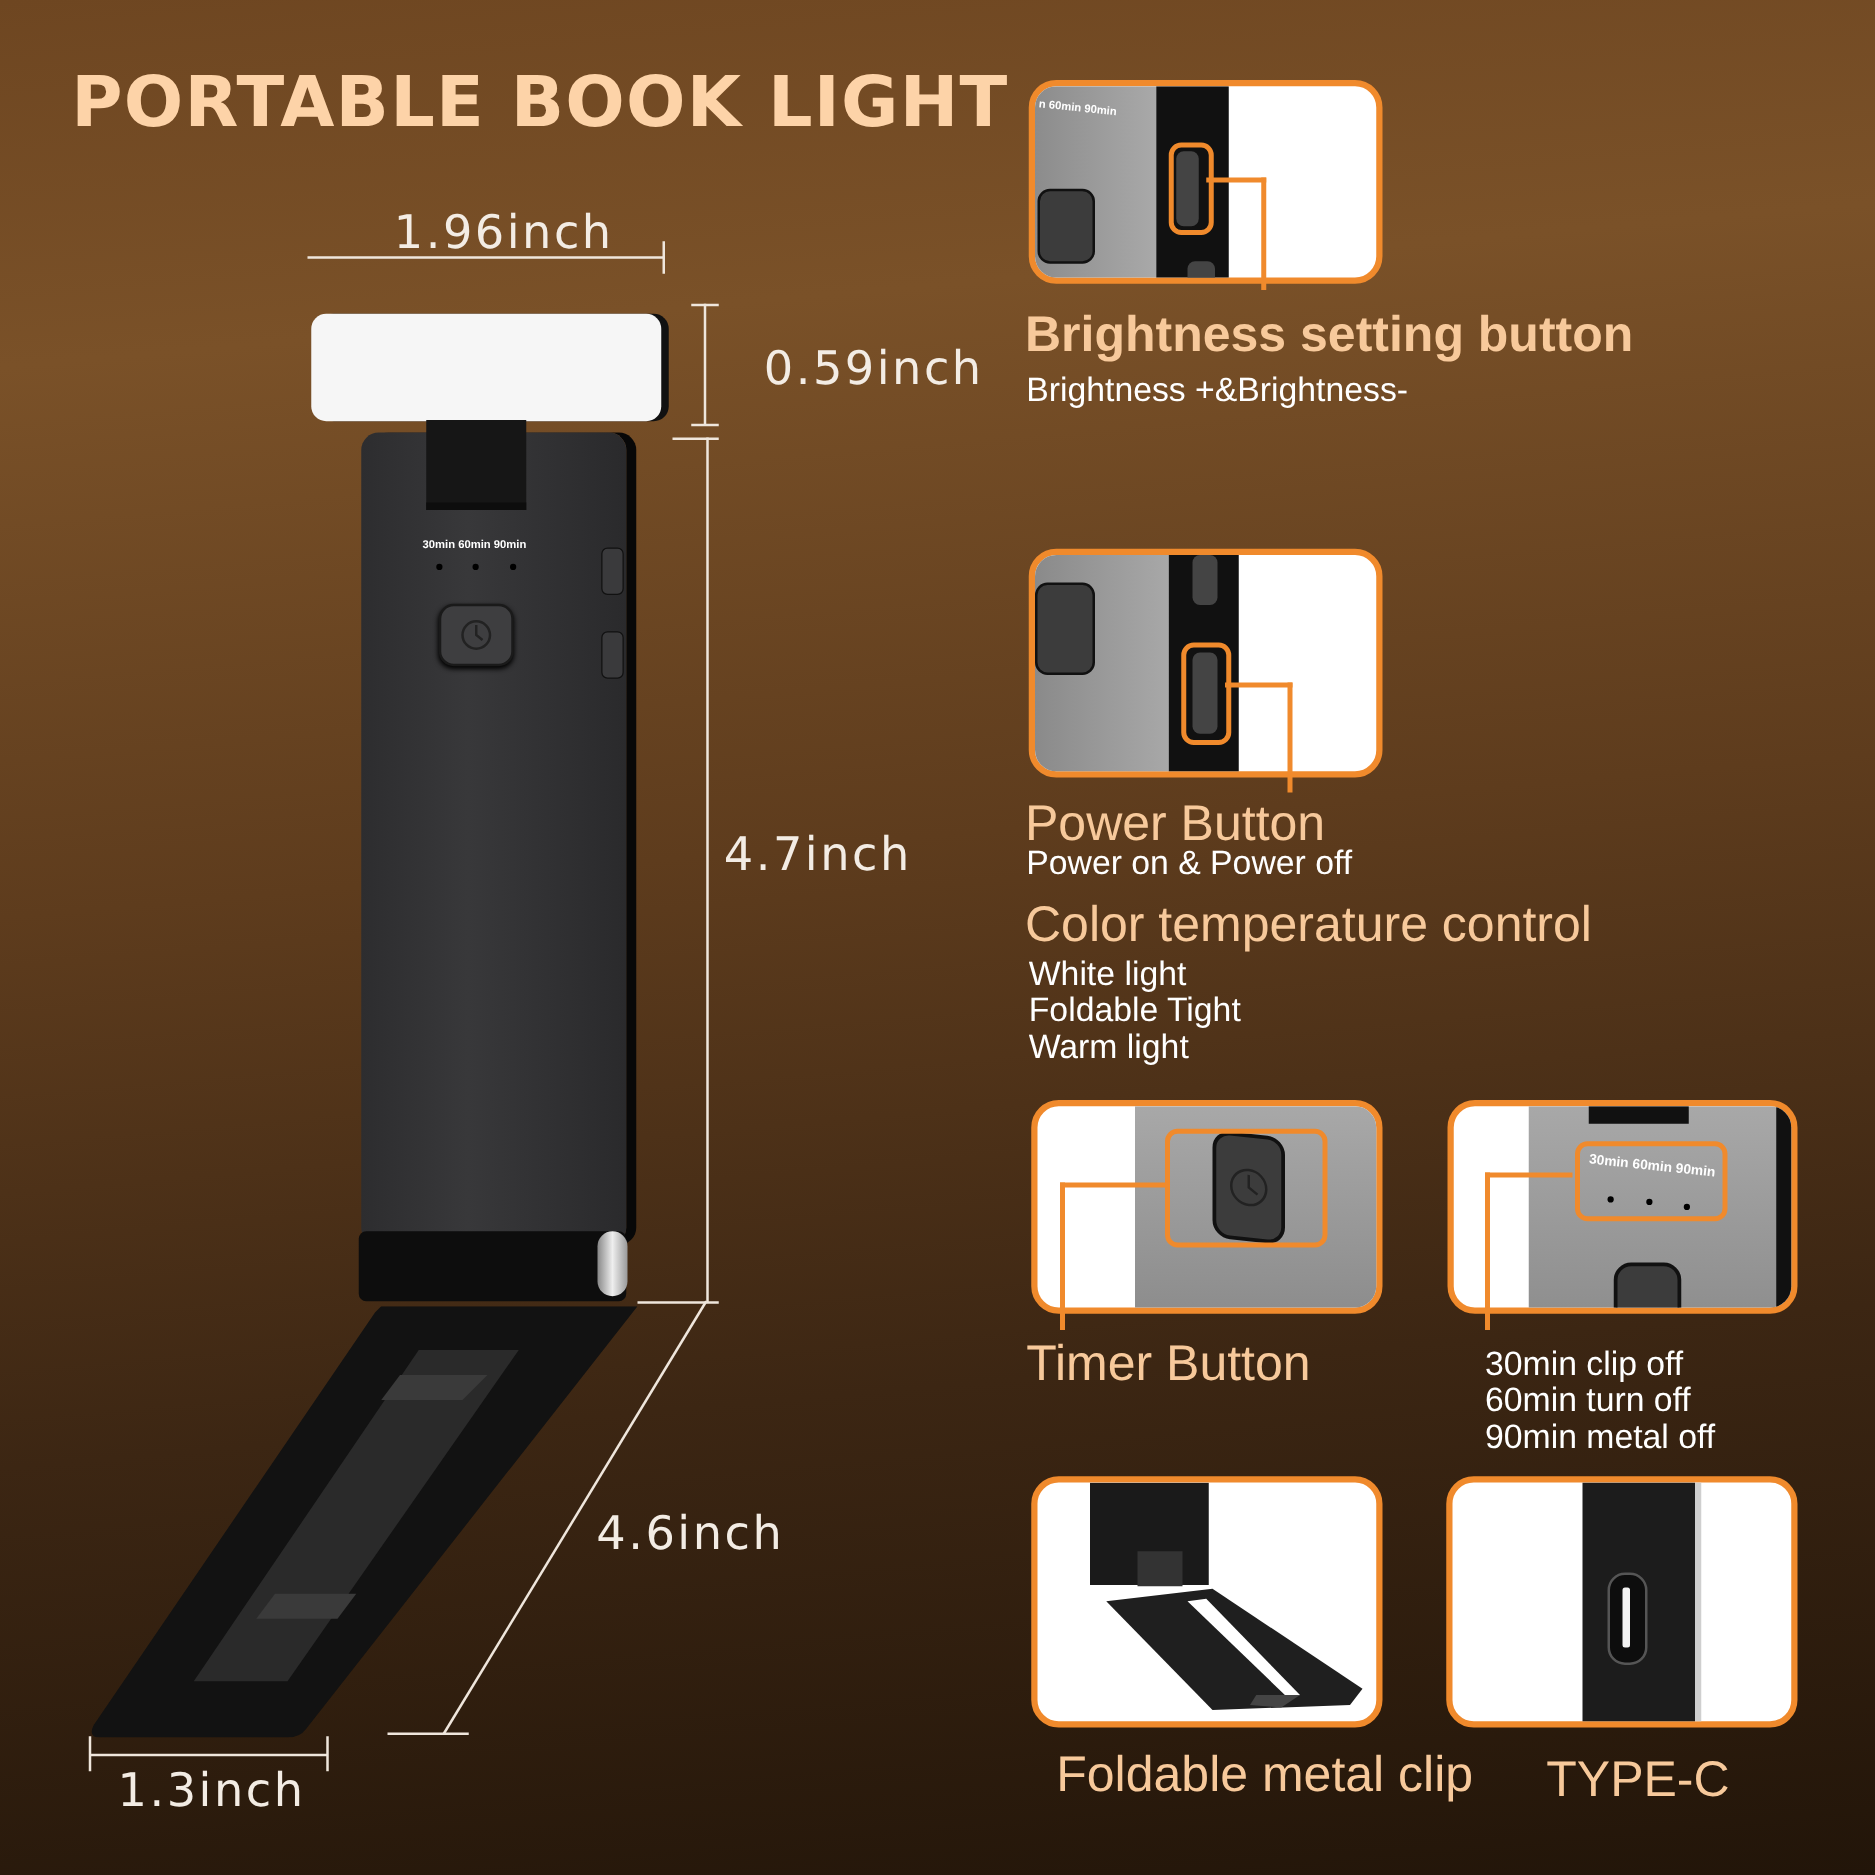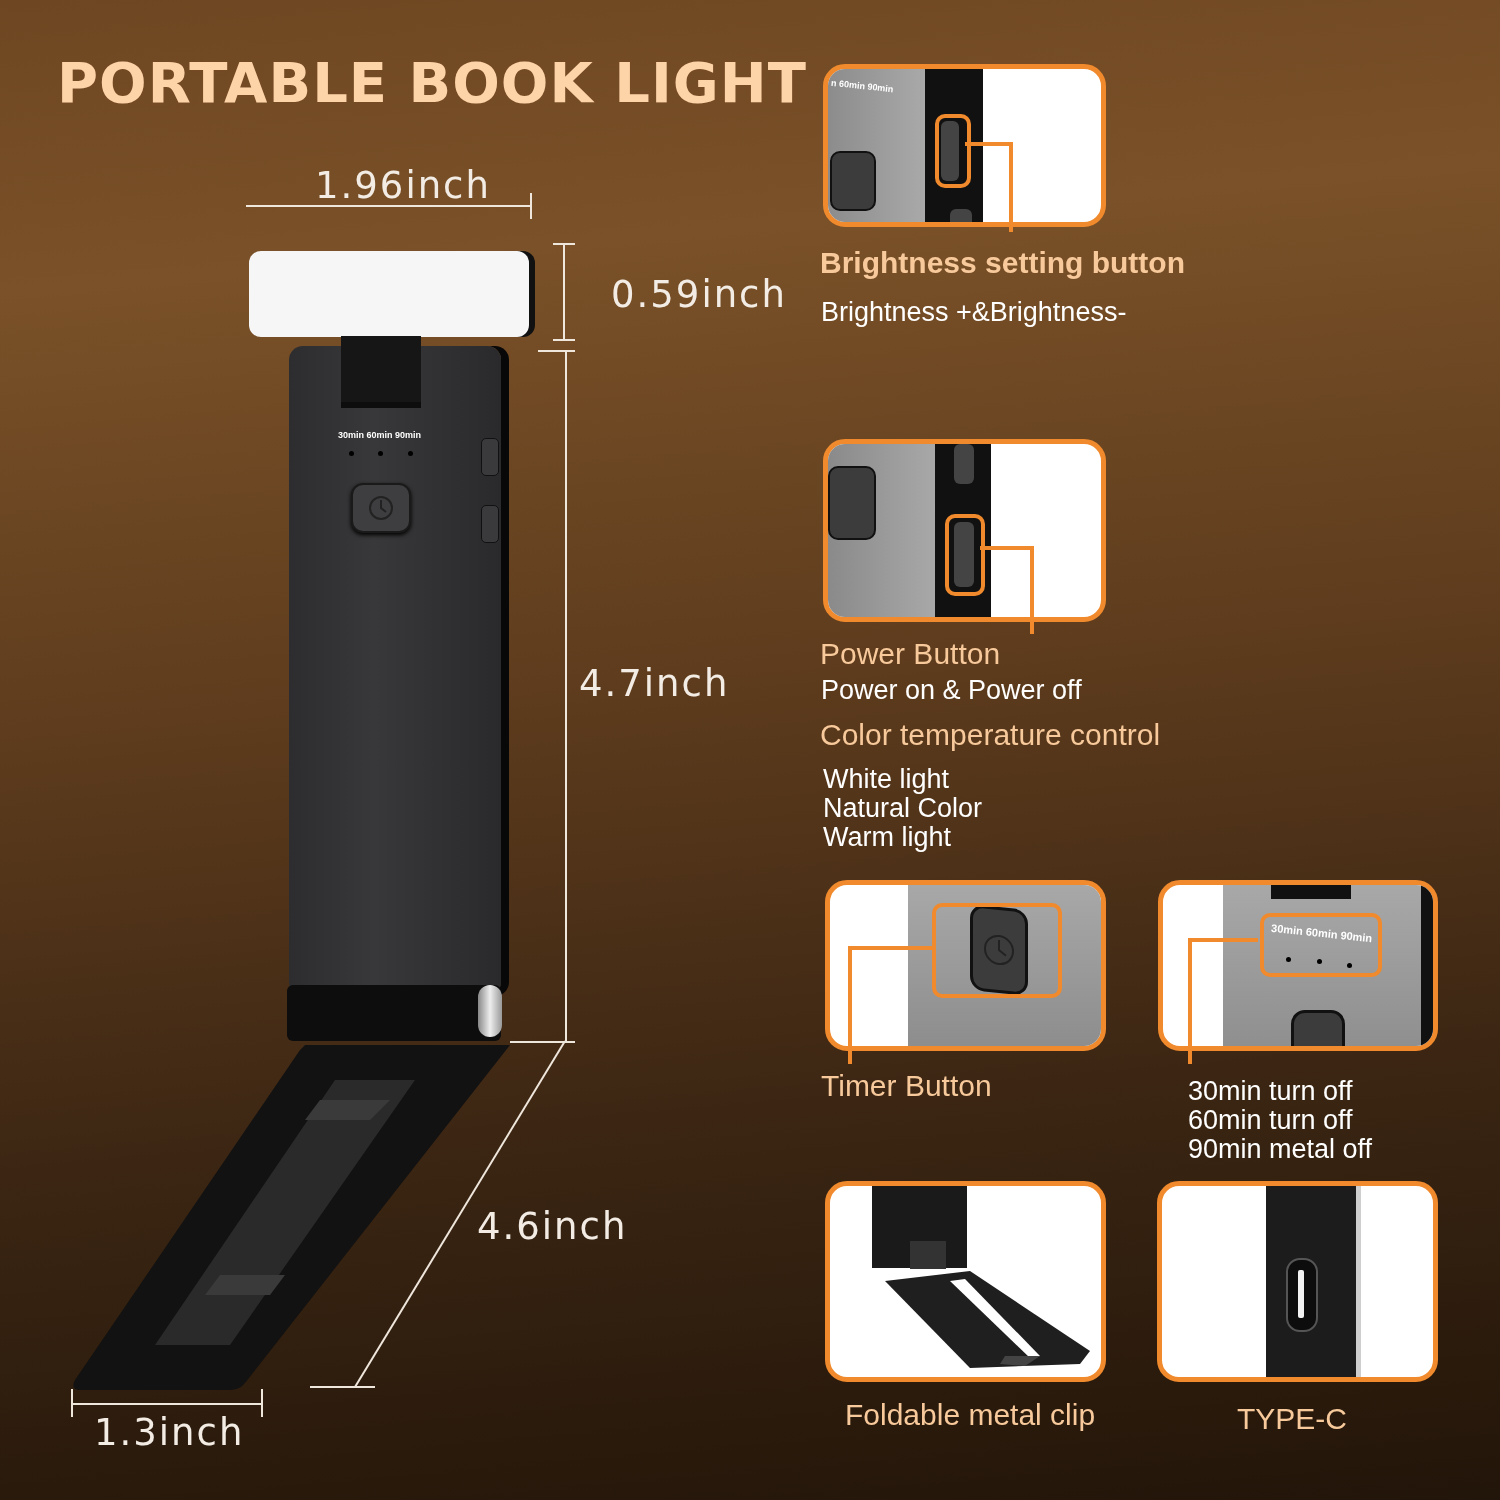--- a/index.html
+++ b/index.html
@@ -8,21 +8,21 @@
     background: linear-gradient(175deg, #6e4621 0%, #7a5128 18%, #5e3c1d 45%, #3c2613 72%, #221509 100%);
     font-family: "Liberation Sans", sans-serif;
   }
   .abs { position:absolute; }
   .title {
     left:57px; top:50px; font-family:"DejaVu Sans", sans-serif; font-weight:bold;
     font-size:56px; letter-spacing:1px; color:#fdd3a8; white-space:nowrap;
   }
   .dim { color:#f3ece4; font-family:"DejaVu Sans", sans-serif; font-size:37px; letter-spacing:2px; white-space:nowrap; }
   .line { background:#efe6dc; position:absolute; }
-  .feat-title { color:#f7c99b; font-size:30px; white-space:nowrap; }
+  .feat-title { color:#f7c99b; font-size:40px; white-space:nowrap; }
   .feat-title.bold { font-weight:bold; }
   .feat-desc { color:#ffffff; font-size:27px; line-height:29px; white-space:nowrap; }
   .panel {
     position:absolute; border:5px solid #f08a2c; border-radius:22px; overflow:hidden;
     background:#fff; box-sizing:border-box;
   }
   .leader { position:absolute; background:#f08a2c; }
   .hl { position:absolute; border:4px solid #f08a2c; border-radius:10px; box-sizing:border-box; }
   
   .lamp-head { left:249px; top:251px; width:280px; height:86px; background:#f6f6f6; border-radius:12px; box-shadow:6px 0 0 #111; }
@@ -116,21 +116,21 @@
   <div class="abs" style="left:126px;top:78px;width:20px;height:65px;background:#444;border-radius:6px;"></div>
   <div class="hl" style="left:117px;top:70px;width:40px;height:82px;"></div>
 </div>
 <div class="leader" style="left:980px;top:546px;width:54px;height:4px;"></div>
 <div class="leader" style="left:1030px;top:546px;width:4px;height:88px;"></div>
 <div class="abs feat-title" style="left:820px;top:637px;">Power Button</div>
 <div class="abs feat-desc" style="left:821px;top:676px;">Power on &amp; Power off</div>
 
 <div class="abs feat-title" style="left:820px;top:718px;">Color temperature control</div>
 <div class="abs feat-desc" style="left:823px;top:765px;">White light</div>
-<div class="abs feat-desc" style="left:823px;top:794px;">Natural Color</div>
+<div class="abs feat-desc" style="left:823px;top:794px;">Foldable Tight</div>
 <div class="abs feat-desc" style="left:823px;top:823px;">Warm light</div>
 
 <div class="panel" style="left:825px;top:880px;width:281px;height:171px;">
   <div class="abs" style="left:78px;top:0;width:200px;height:168px;background:linear-gradient(180deg,#a8a8a8,#8c8c8c);"></div>
   <div class="abs" style="left:140px;top:22px;width:52px;height:80px;background:#3c3c3c;border-radius:14px;border:3px solid #111;transform:skewY(6deg);">
     <svg width="52" height="80" viewBox="0 0 52 80">
       <circle cx="26" cy="40" r="14" fill="none" stroke="#222" stroke-width="2"></circle>
       <path d="M26 30 L26 40 L33 45" fill="none" stroke="#222" stroke-width="2"></path>
     </svg>
   </div>
@@ -146,21 +146,21 @@
   <div class="abs" style="left:258px;top:0;width:20px;height:168px;background:#111;"></div>
   <div class="abs" style="left:108px;top:42px;font-size:11px;color:#fff;font-weight:bold;transform:rotate(6deg);white-space:nowrap;">30min 60min 90min</div>
   <div class="dot" style="left:123px;top:72px;"></div>
   <div class="dot" style="left:154px;top:74px;"></div>
   <div class="dot" style="left:184px;top:78px;"></div>
   <div class="hl" style="left:97px;top:28px;width:122px;height:64px;"></div>
   <div class="abs" style="left:128px;top:125px;width:48px;height:50px;background:#3c3c3c;border-radius:14px;border:3px solid #111;"></div>
 </div>
 <div class="leader" style="left:1188px;top:938px;width:70px;height:4px;"></div>
 <div class="leader" style="left:1188px;top:938px;width:4px;height:126px;"></div>
-<div class="abs feat-desc" style="left:1188px;top:1077px;">30min turn off</div>
+<div class="abs feat-desc" style="left:1188px;top:1077px;">30min clip off</div>
 <div class="abs feat-desc" style="left:1188px;top:1106px;">60min turn off</div>
 <div class="abs feat-desc" style="left:1188px;top:1135px;">90min metal off</div>
 
 <div class="panel" style="left:825px;top:1181px;width:281px;height:201px;">
   <svg width="276" height="196" viewBox="0 0 276 196">
     <rect x="42" y="0" width="95" height="82" fill="#1a1a1a"></rect>
     <rect x="80" y="55" width="36" height="28" fill="#333"></rect>
     <path d="M55 95 L140 85 L260 165 L250 178 L140 182 Z" fill="#1f1f1f"></path>
     <path d="M120 95 L135 93 L210 170 L200 172 Z" fill="#fff"></path>
     <path d="M175 170 L210 170 L195 180 L170 178 Z" fill="#444"></path>

